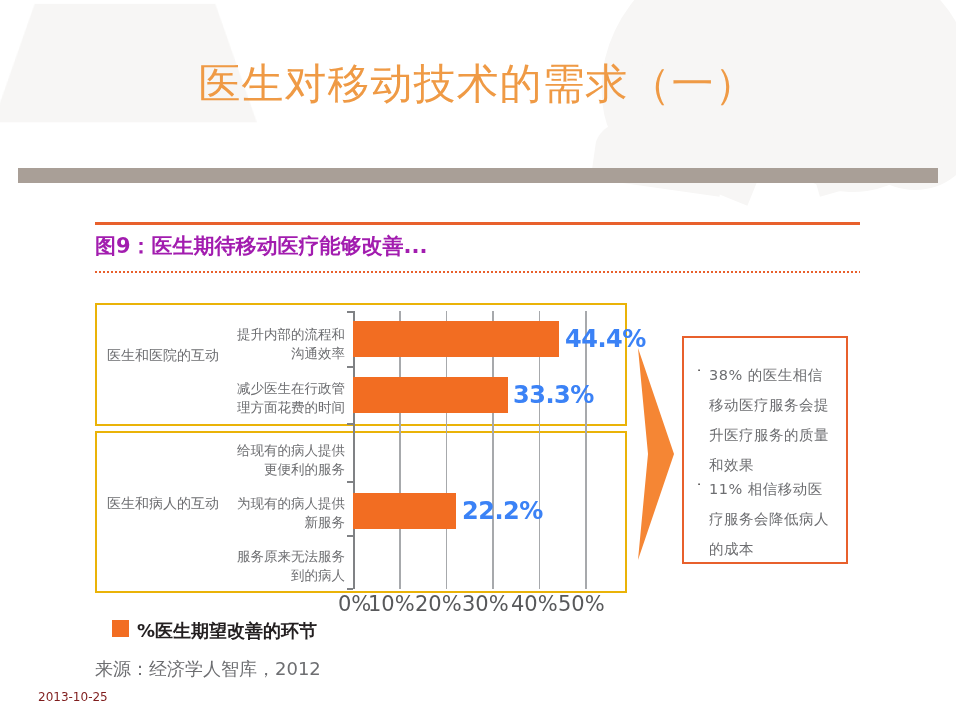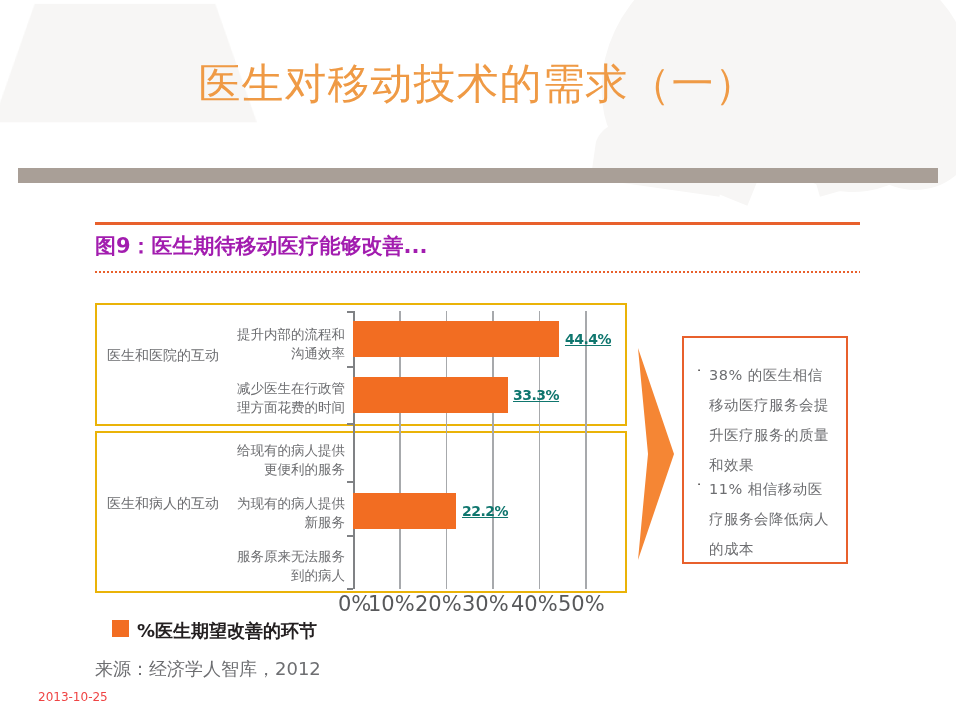--- a/index.html
+++ b/index.html
@@ -172,26 +172,25 @@
   .bar {
     position: absolute;
     left: 0; top: 0;
     height: 100%;
     background: #f26d22;
   }
   .bar-val {
     position: absolute;
     top: 50%;
     transform: translateY(-50%);
-    color: #0f766e;
-    font-size: 14px;
+    color: #3b82f6;
+    font-size: 24px;
     font-weight: bold;
     white-space: nowrap;
     letter-spacing: -0.5px;
-    text-decoration: underline;
   }
 
   .cat-label {
     position: absolute;
     right: 0;
     width: 150px;
     text-align: right;
     color: #6d6e71;
     font-size: 13.5px;
     line-height: 19px;
@@ -291,21 +290,21 @@
     font-size: 14.5px;
     line-height: 30px;
     letter-spacing: 0.5px;
     flex: 1 1 auto;
   }
 
   
   #date {
     position: absolute;
     left: 38px; top: 689px;
-    color: #ef4444;
+    color: #7f1d1d;
     font-size: 12px;
     line-height: 16px;
     white-space: nowrap;
   }
 </style>
 </head>
 <body>
 
 <div id="slide">
 

